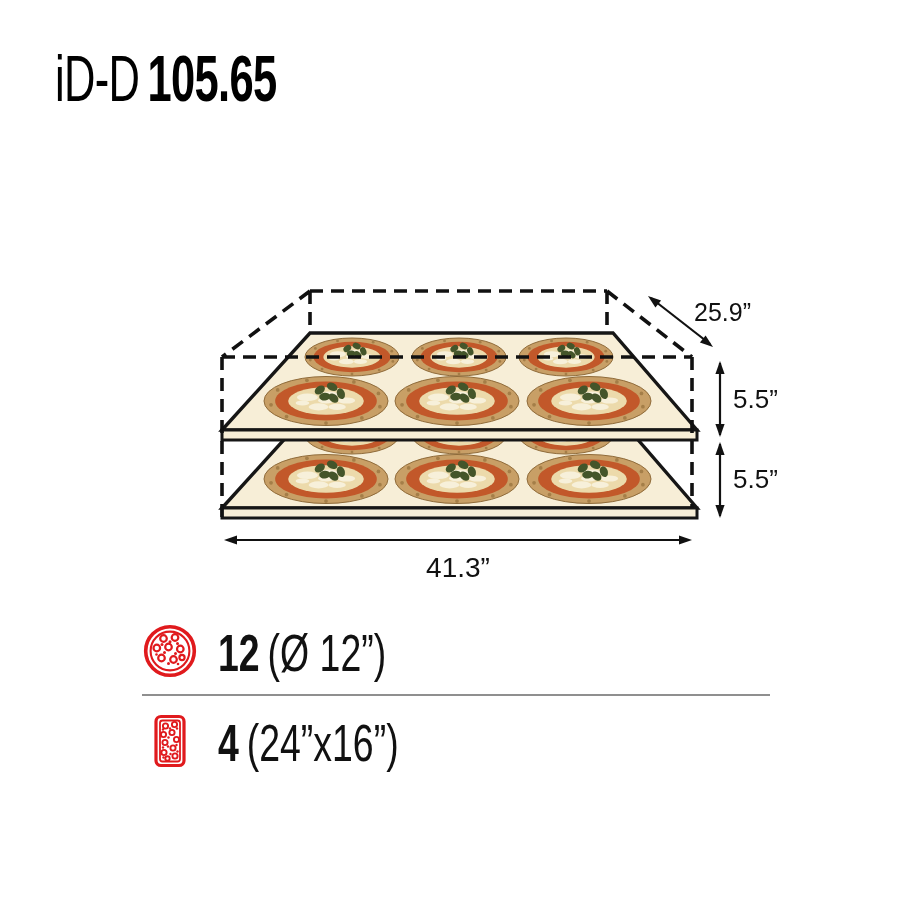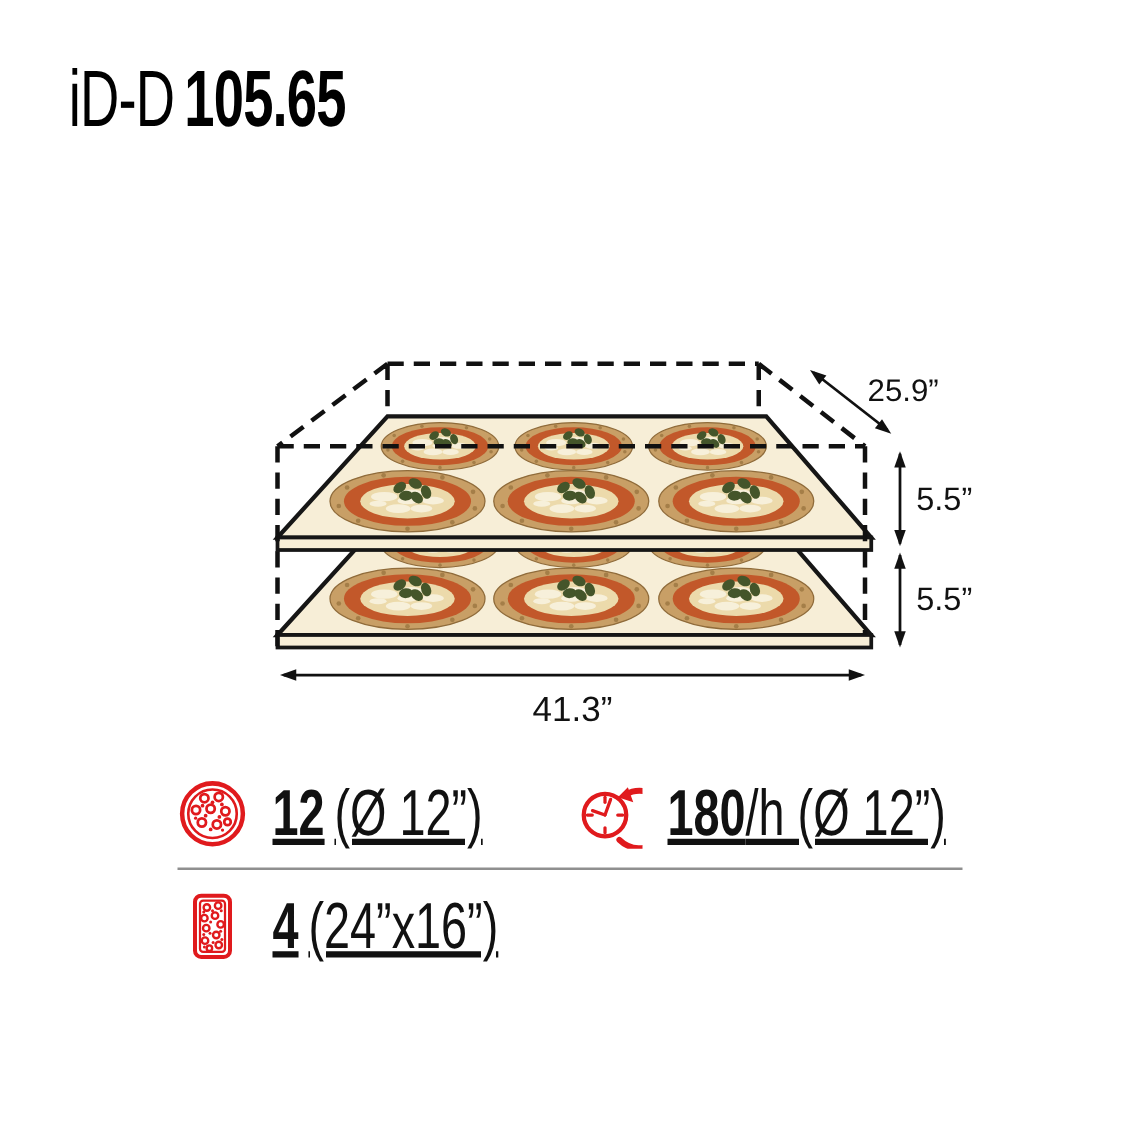--- a/index.html
+++ b/index.html
@@ -11,21 +11,21 @@
   .t-light{font-weight:400;letter-spacing:-1px;}
   .t-bold{font-weight:700;margin-left:12px;letter-spacing:-1px;}
   
   svg.diagram{position:absolute;left:0;top:0;}
   svg text{font-family:"Liberation Sans","DejaVu Sans",sans-serif;fill:#111;}
   
   .specs{position:absolute;left:142px;top:608px;width:628px;}
   .spec-row{display:grid;grid-template-columns:316px 1fr;height:86px;align-items:center;}
   .spec-row.r2{height:90px;}
   .divider{height:0;border-top:2px solid #8f8f8f;}
-  .spec-cell{display:flex;align-items:center;text-decoration:underline;}
+  .spec-cell{display:flex;align-items:flex-end;}
   .icon-box{width:56px;height:56px;flex:0 0 56px;display:block;}
   .icon-box svg{display:block;width:56px;height:56px;}
   .spec-text{display:inline-block;margin-left:20px;font-size:52px;line-height:1;white-space:nowrap;
              transform:scaleX(0.72);transform-origin:left center;color:#111;}
   .spec-text b{font-weight:700;}
   .spec-text .gap{margin-left:11px;}
 </style>
 </head>
 <body>
 
@@ -418,38 +418,20 @@
               <circle cx="35.5" cy="20.5" r="1.5"></circle>
                 <circle cx="22.5" cy="29.5" r="1.5"></circle>
               <circle cx="33.5" cy="30.5" r="1.5"></circle>
                 <circle cx="26.5" cy="40.5" r="1.5"></circle>
               <circle cx="14.5" cy="31.5" r="1.3"></circle>
                 <circle cx="36" cy="41" r="1.3"></circle>
             </g>
           </svg>
         </span>
         <span class="spec-text"><b>12</b><span class="gap">(Ø 12”)</span></span>
-      </div>
-      <div class="spec-cell">
-        <span class="icon-box">
-          <svg viewBox="0 0 56 56">
-            <circle cx="26" cy="29" r="17" fill="#fff" stroke="#e01a1d" stroke-width="3.4"></circle>
-            <g stroke="#e01a1d" stroke-width="2.6" stroke-linecap="round">
-              <line x1="26" y1="14.8" x2="26" y2="18.8"></line>
-              <line x1="26" y1="43.2" x2="26" y2="39.2"></line>
-              <line x1="11.8" y1="29" x2="15.8" y2="29"></line>
-              <line x1="40.2" y1="29" x2="36.2" y2="29"></line>
-              <line x1="26" y1="29" x2="30.5" y2="16.5"></line>
-              <line x1="26" y1="29" x2="16" y2="25.5"></line>
-            </g>
-            <path d="M37.5,48.9 A23,23 0 1 0 42.3,12.7" fill="none" stroke="#e01a1d" stroke-width="4.8" stroke-linecap="round"></path>
-            <polygon points="48.6,18.8 36.3,14.7 44.3,6.7" fill="#e01a1d"></polygon>
-          </svg>
-        </span>
-        <span class="spec-text"><b>180</b><span>/h (Ø 12”)</span></span>
       </div>
     </div>
 
     <div class="divider"></div>
 
     <div class="spec-row r2">
       <div class="spec-cell">
         <span class="icon-box">
           <svg viewBox="0 0 56 56" fill="none" stroke="#e01a1d">
             <rect x="14" y="3.5" width="28" height="49" rx="5" stroke-width="3.2"></rect>

